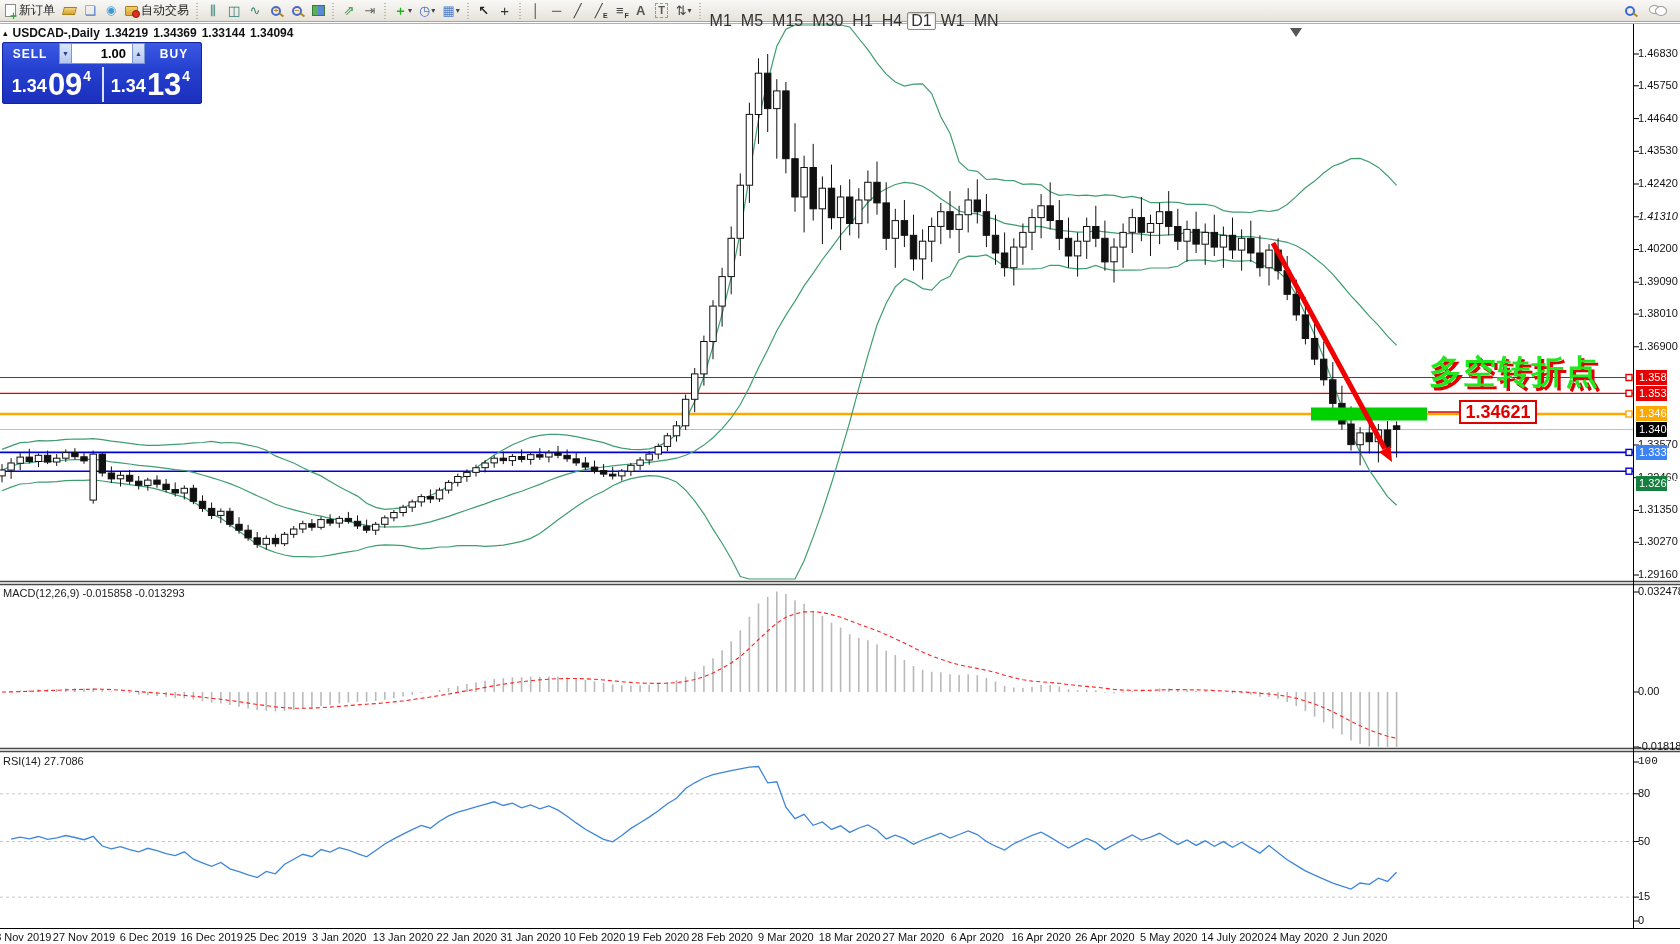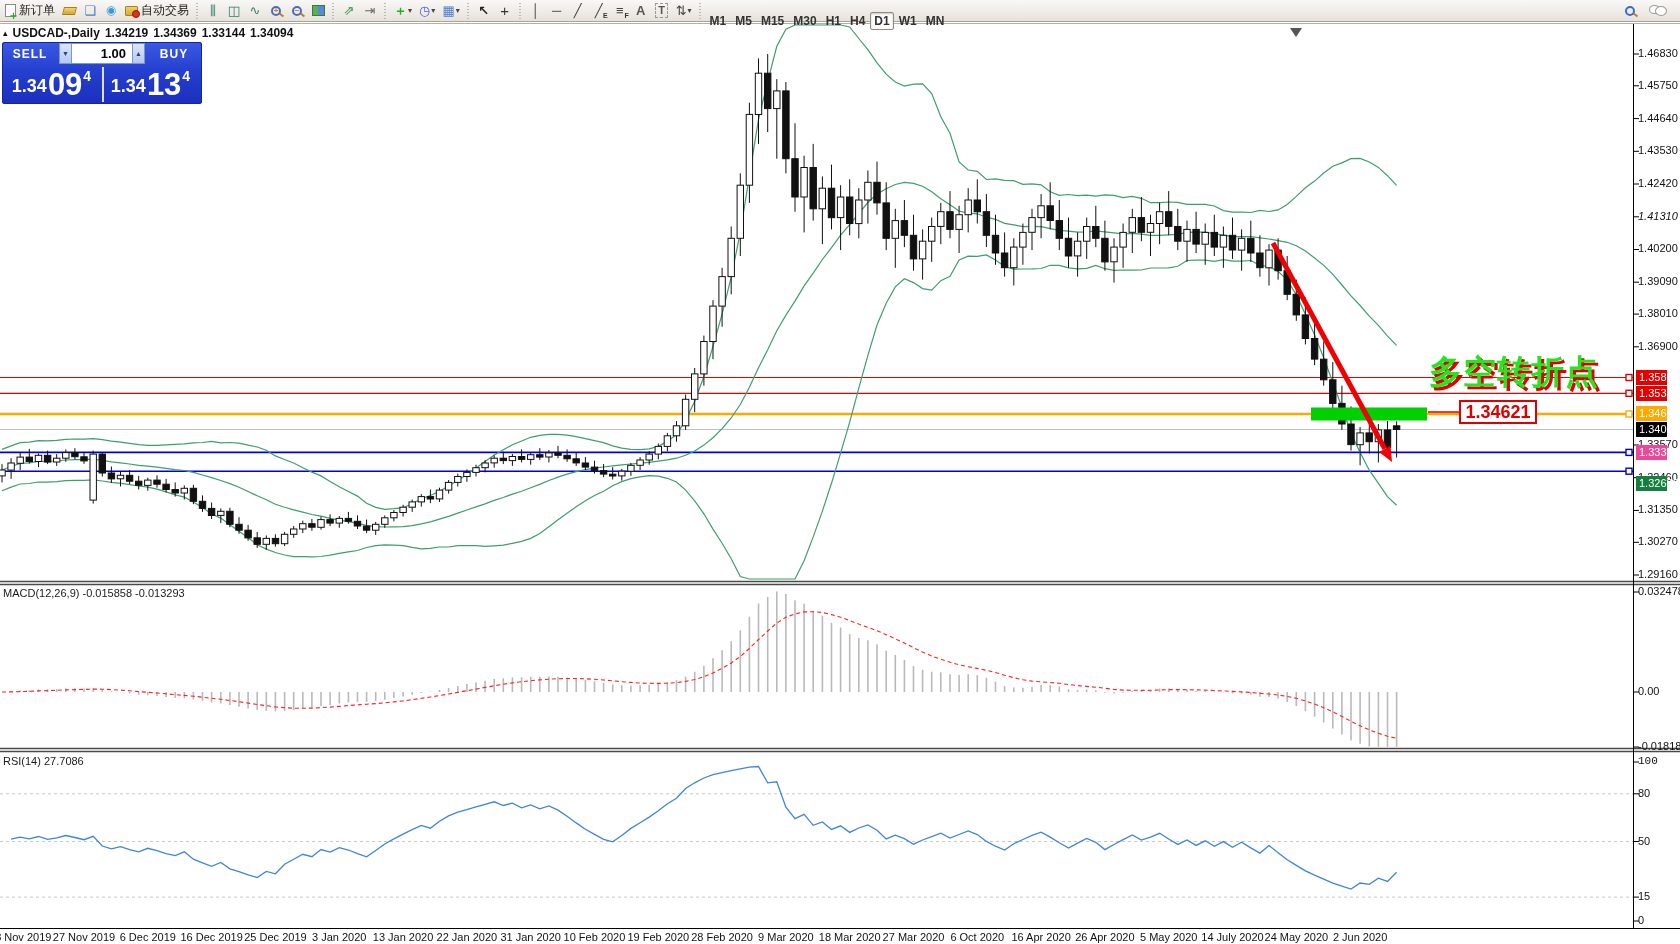--- a/index.html
+++ b/index.html
@@ -21,21 +21,21 @@
   .goldbar{width:13px;height:8px;background:linear-gradient(180deg,#f2d27a,#d6a52e);border:1px solid #a97f18;transform:skewX(-14deg);}
   .blueq{color:#4a7ac8;font-size:13px;}
   .sigq{color:#3a9ad8;font-size:12px;}
   .folder{width:13px;height:10px;background:linear-gradient(180deg,#f0cf66,#d8a836);border:1px solid #a8821e;border-radius:1px;position:relative;}
   .folder .dot{position:absolute;right:-3px;bottom:-3px;width:8px;height:8px;border-radius:50%;background:#e03020;border:1px solid #901808;}
   .mag{width:10px;height:10px;border:2px solid #4a6ac8;border-radius:50%;position:relative;font-size:8px;font-weight:bold;color:#b8860b;display:flex;align-items:center;justify-content:center;}
   .mag::after{content:"";position:absolute;width:5px;height:2px;background:#b8860b;right:-5px;bottom:-2px;transform:rotate(40deg);}
   .tile{width:13px;height:11px;border:1px solid #3a7a3a;background:linear-gradient(90deg,#58b058 50%,#5888d8 50%);}
   .dd{font-size:8px;color:#444;margin-left:1px;}
   .tfb{height:18px;min-width:22px;padding:0 3px;display:flex;align-items:center;justify-content:center;
-    font-size:12px;font-weight:bold;color:#333;border:1px solid transparent;border-radius:2px;margin-top:20px;}
+    font-size:16px;font-weight:normal;color:#333;border:1px solid transparent;border-radius:2px;margin-top:20px;}
   .tfb.active{background:#fdfdfd;border:1px solid #8f8b83;box-shadow:inset 0 1px 2px #c9c5bd;}
   #tb-right{margin-left:auto;display:flex;align-items:center;gap:6px;padding-right:8px;}
   .chatic{position:relative;width:18px;height:12px;}
   .chatic span{position:absolute;border:1px solid #9a9a9a;background:#fff;border-radius:50%;}
   .chatic .b1{width:11px;height:9px;left:0;top:0;}
   .chatic .b2{width:12px;height:10px;right:0;top:1px;}
   .subletter{font-size:7px;font-weight:bold;color:#333;position:absolute;right:0;bottom:1px;}
   
   #chart-title{position:absolute;left:3px;top:26px;z-index:20;font-size:12px;font-weight:bold;color:#111;display:flex;gap:5px;align-items:center;}
   #chart-title .tri{font-size:9px;}
@@ -793,21 +793,21 @@
     <div class="axlabel" style="top: 339.786px;">1.36900</div>
     <div class="axlabel" style="top: 437.971px;">1.33570</div>
     <div class="axlabel" style="top: 470.699px;">1.32460</div>
     <div class="axlabel" style="top: 503.428px;">1.31350</div>
     <div class="axlabel" style="top: 535.272px;">1.30270</div>
     <div class="axlabel" style="top: 568px;">1.29160</div>
     <div class="lvlabel" style="top: 369.98px; background: rgb(232, 0, 0);">1.35859</div>
     <div class="lvlabel" style="top: 385.754px; background: rgb(232, 0, 0);">1.35324</div>
     <div class="lvlabel" style="top: 406.482px; background: rgb(255, 168, 0);">1.34621</div>
     <div class="lvlabel" style="top: 422.021px; background: rgb(0, 0, 0);">1.34094</div>
-    <div class="lvlabel" style="top: 444.931px; background: #ec4899;">1.33317</div>
+    <div class="lvlabel" style="top: 444.931px; background: #3b82f6;">1.33317</div>
     <div class="lvlabel" style="top: 476px; background: #15803d;">1.32682</div>
   </div>
 <div id="macd-axis" class="ovl">
     <div class="macdlabel" style="top: 585.033px;">0.032478</div>
     <div class="macdlabel" style="top: 685px;">0.00</div>
     <div class="macdlabel" style="top: 740px;">-0.018182</div>
   </div>
 <div id="rsi-axis" class="ovl">
     <div class="rsilabel" style="top: 755px; font-family: Liberation Mono, monospace;">100</div>
     <div class="rsilabel" style="top: 786.8px;">80</div>
@@ -824,20 +824,20 @@
     <div class="datelabel" style="left: 339.255px; top: 2px;">3 Jan 2020</div>
     <div class="datelabel" style="left: 403.06px; top: 2px;">13 Jan 2020</div>
     <div class="datelabel" style="left: 466.865px; top: 2px;">22 Jan 2020</div>
     <div class="datelabel" style="left: 530.67px; top: 2px;">31 Jan 2020</div>
     <div class="datelabel" style="left: 594.475px; top: 2px;">10 Feb 2020</div>
     <div class="datelabel" style="left: 658.28px; top: 2px;">19 Feb 2020</div>
     <div class="datelabel" style="left: 722.085px; top: 2px;">28 Feb 2020</div>
     <div class="datelabel" style="left: 785.89px; top: 2px;">9 Mar 2020</div>
     <div class="datelabel" style="left: 849.695px; top: 2px;">18 Mar 2020</div>
     <div class="datelabel" style="left: 913.5px; top: 2px;">27 Mar 2020</div>
-    <div class="datelabel" style="left: 977.305px; top: 2px;">6 Oct 2020</div>
+    <div class="datelabel" style="left: 977.305px; top: 2px;">6 Apr 2020</div>
     <div class="datelabel" style="left: 1041.11px; top: 2px;">16 Apr 2020</div>
     <div class="datelabel" style="left: 1104.91px; top: 2px;">26 Apr 2020</div>
     <div class="datelabel" style="left: 1168.72px; top: 2px;">5 May 2020</div>
     <div class="datelabel" style="left: 1232.53px; top: 2px;">14 July 2020</div>
     <div class="datelabel" style="left: 1296.33px; top: 2px;">24 May 2020</div>
     <div class="datelabel" style="left: 1360.13px; top: 2px;">2 Jun 2020</div>
   </div>
 
 </body></html>

